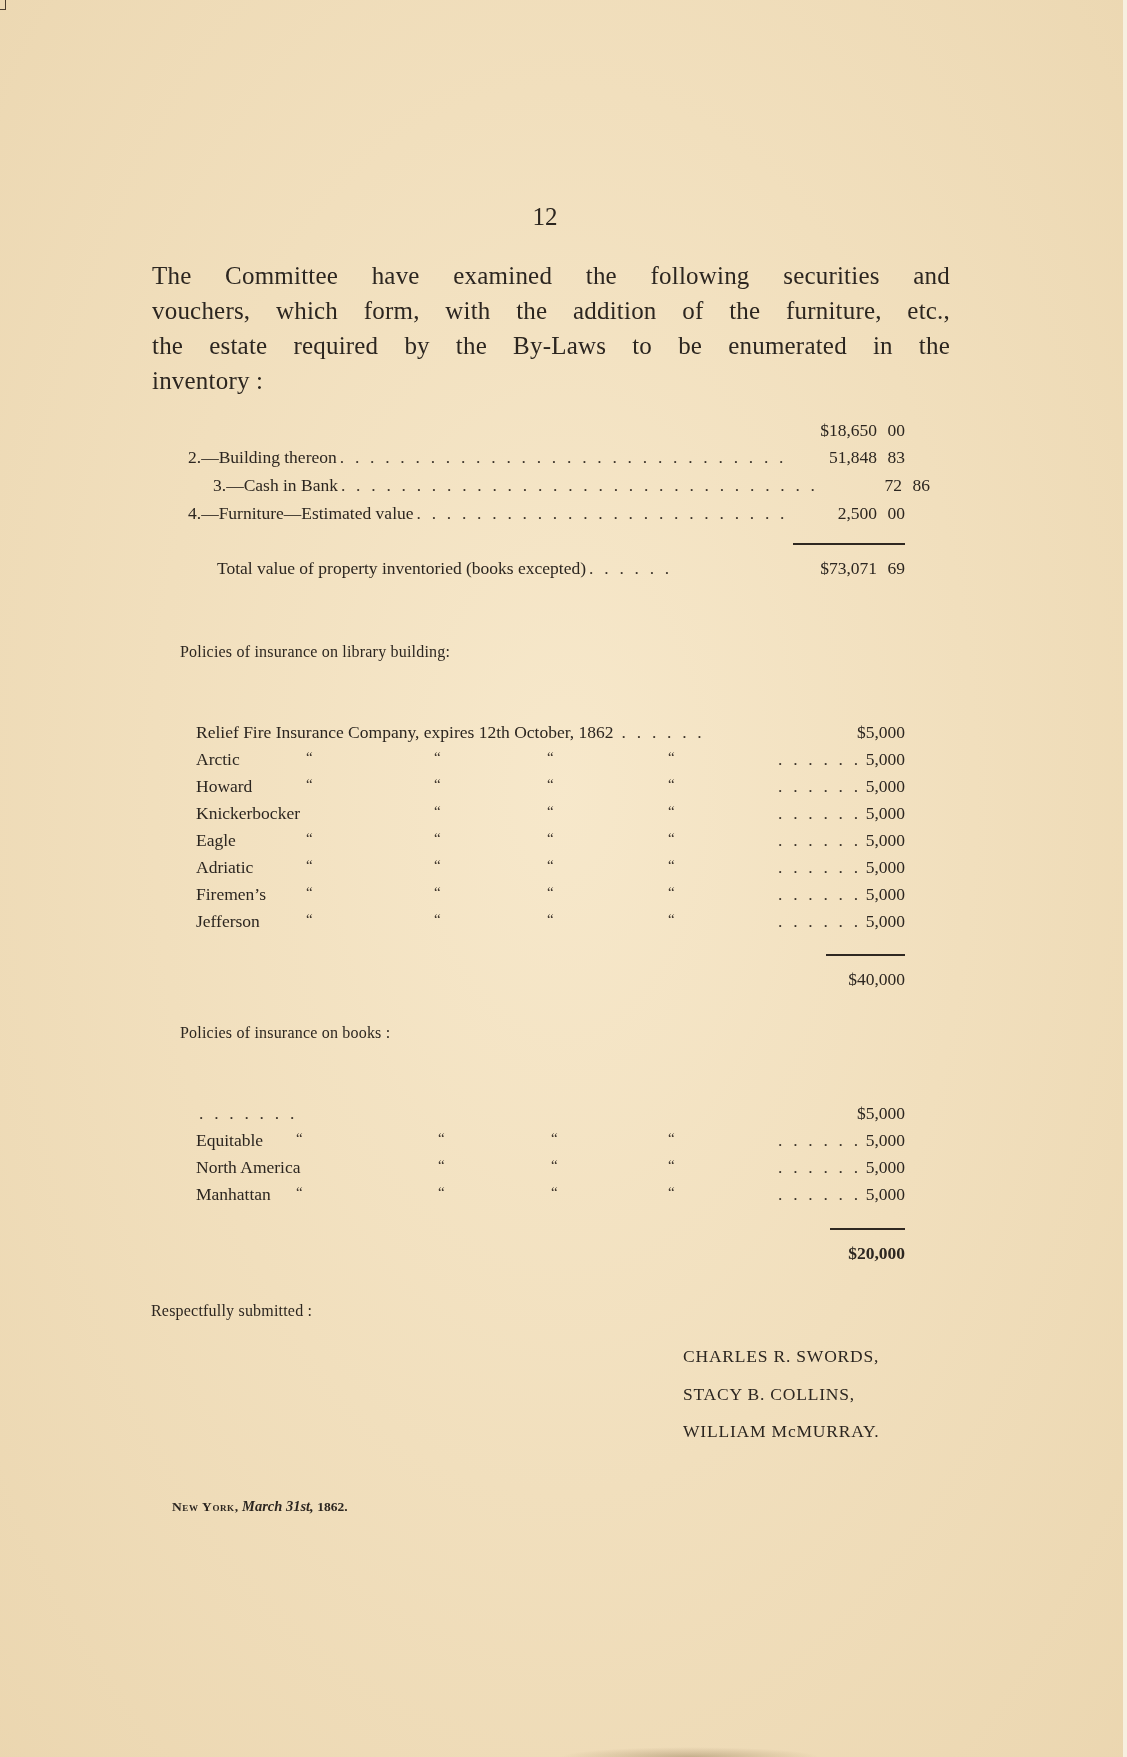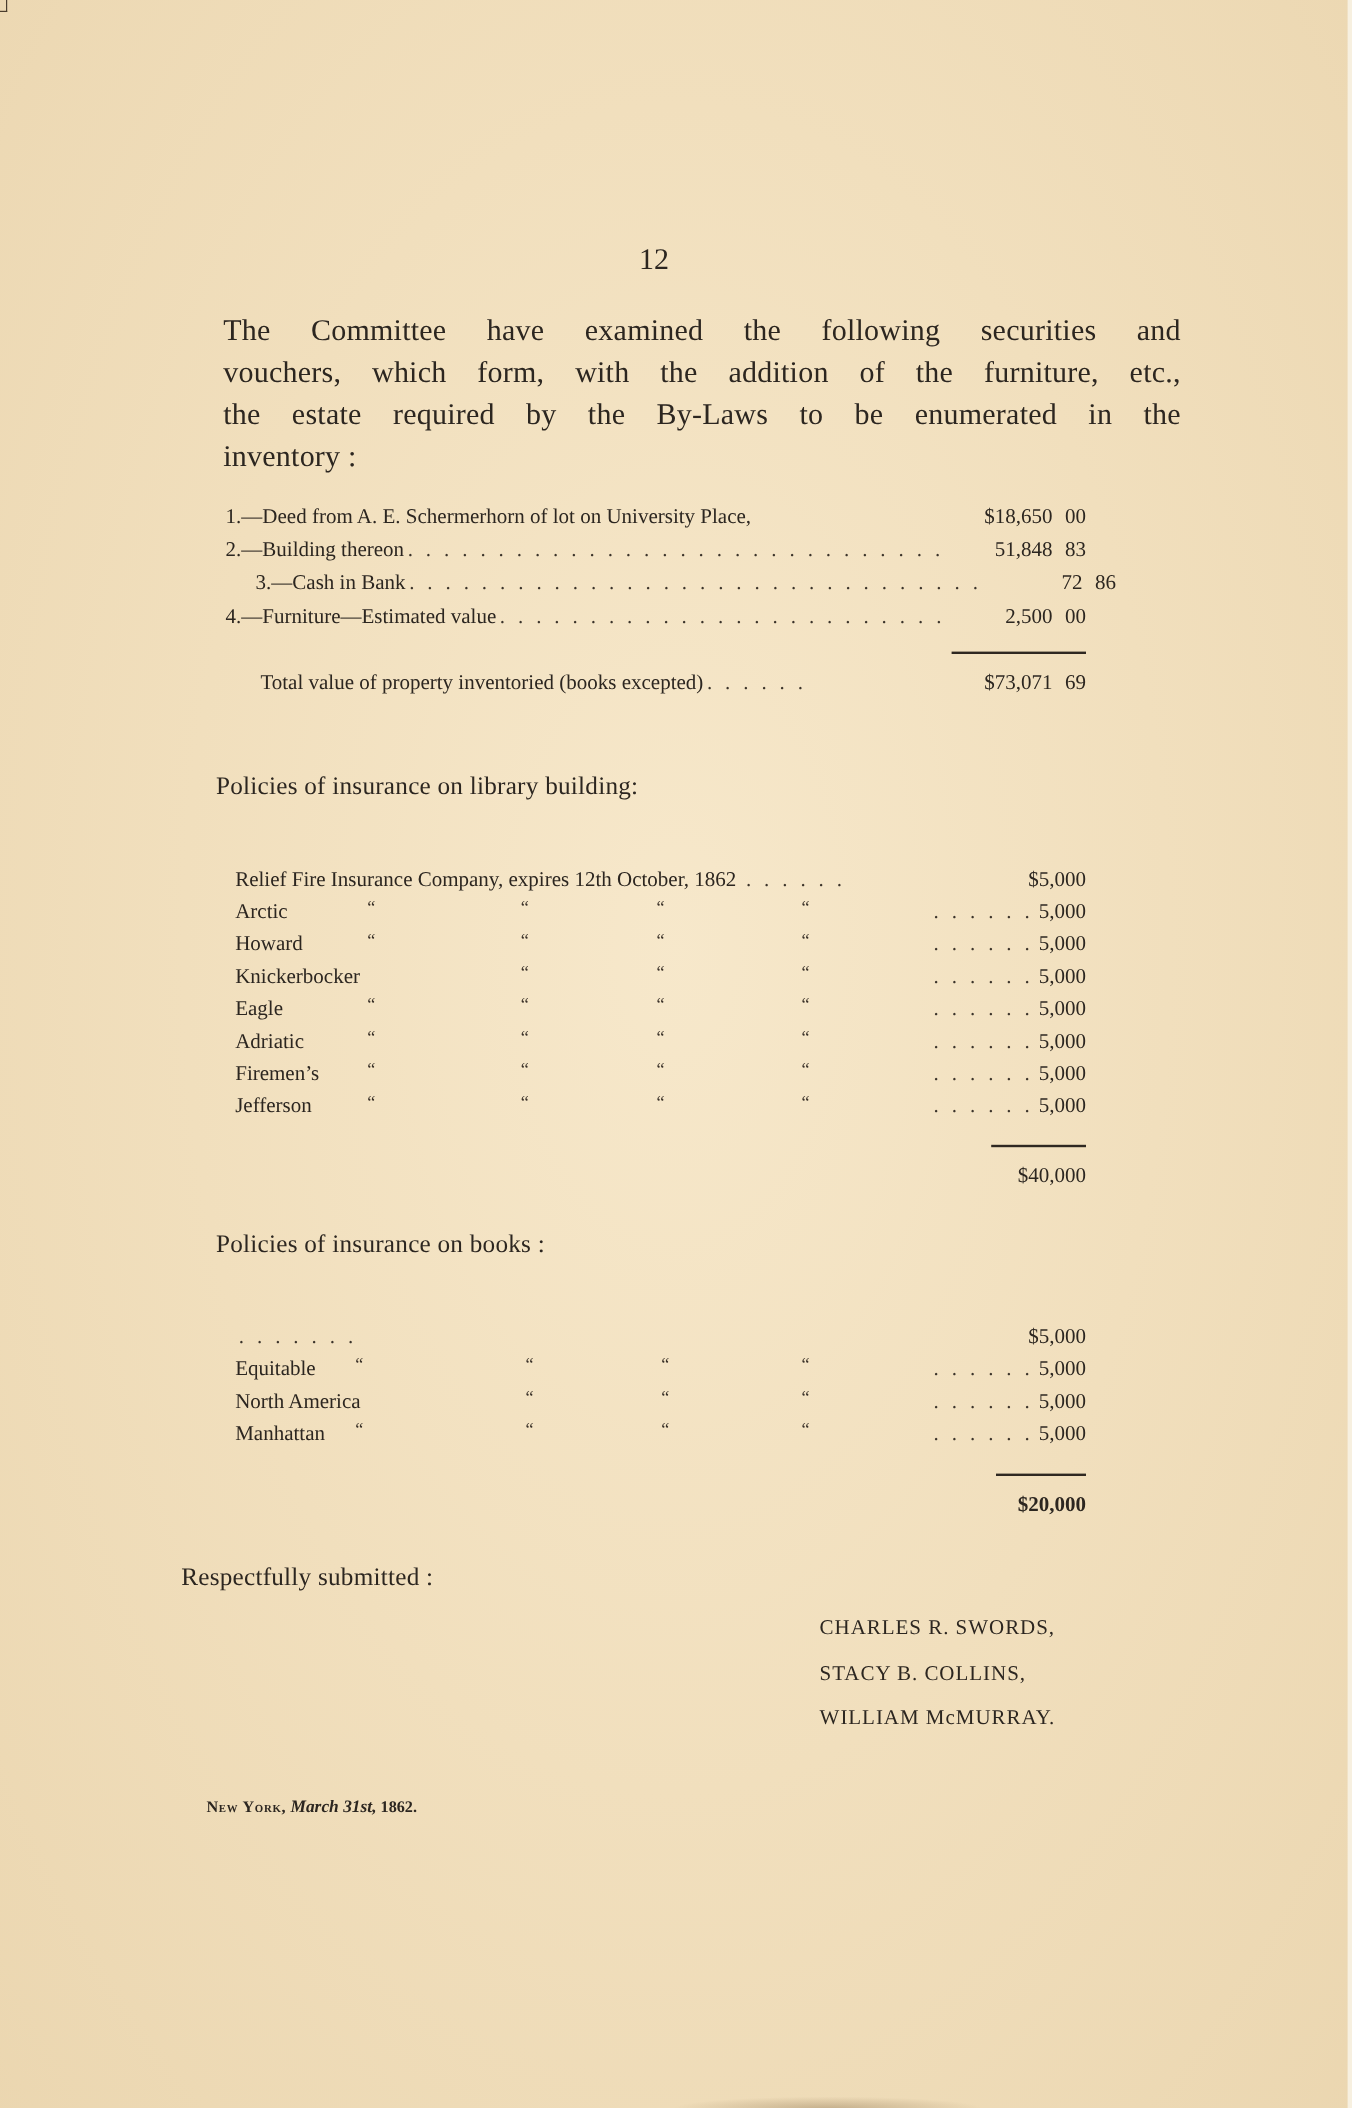--- a/index.html
+++ b/index.html
@@ -21,34 +21,34 @@
   }
   .bottom-shadow {
     position: absolute; left: 560px; bottom: 0; width: 260px; height: 10px;
     background: radial-gradient(ellipse at 50% 100%, rgba(120,95,60,0.35), rgba(120,95,60,0) 70%);
   }
   .tick-mark {
     position: absolute; left: 0; top: 0; width: 5px; height: 9px; border-right: 1px solid #4a3d2e; border-bottom: 1px solid #4a3d2e;
   }
   .abs { position: absolute; white-space: nowrap; }
   .page-number { left: 0; width: 1090px; top: 203px; text-align: center; font-size: 25px; }
-  .intro { left: 152px; width: 798px; top: 258px; font-size: 25px; line-height: 35px; text-align: justify; letter-spacing: 0.2px; margin-left: 34px; }
+  .intro { left: 152px; width: 798px; top: 258px; font-size: 25px; line-height: 35px; text-align: justify; letter-spacing: 0.2px; }
   .intro span { display: block; text-align-last: justify; }
   .intro span.last { text-align-last: left; }
 
   .inv { left: 188px; width: 717px; font-size: 17.5px; }
   .row { position: absolute; left: 0; width: 100%; height: 22px; display: flex; align-items: baseline; white-space: nowrap; }
   .row .label { flex: 0 0 auto; }
   .row .dots { flex: 1 1 auto; overflow: hidden; letter-spacing: 3.2px; padding-left: 3px; color: #3b332a; }
   .row .amt { flex: 0 0 auto; text-align: right; }
   .inv .amt { width: 112px; }
   .inv .cents { display: inline-block; width: 28px; text-align: right; }
   .rule { position: absolute; height: 2px; background: #2f2821; }
 
-  .heading { font-size: 21px; letter-spacing: 0.2px; text-align: right; }
+  .heading { font-size: 16px; letter-spacing: 0.2px; text-align: right; }
   .pol { font-size: 17.5px; }
   .pol .row { height: 24px; }
   .pol .name { position: absolute; left: 0; }
   .pol .ditto { position: absolute; font-size: 15px; color: #3a3128; }
   .pol .dl { position: absolute; letter-spacing: 3.2px; color: #3b332a; }
   .pol .val { position: absolute; right: 0; text-align: right; }
 
   .signers { left: 683px; font-size: 17.5px; letter-spacing: 0.8px; line-height: 37.5px; }
   .place { left: 172px; top: 1462px; font-size: 13.5px; font-weight: bold; margin-top: 36px; }
   .place .sc { font-variant: small-caps; letter-spacing: 0.6px; }
@@ -66,21 +66,20 @@
 
   <div class="abs intro">
     <span>The Committee have examined the following securities and</span>
     <span>vouchers, which form, with the addition of the furniture, etc.,</span>
     <span>the estate required by the By-Laws to be enumerated in the</span>
     <span class="last">inventory :</span>
   </div>
 
   <div class="abs inv" style="top:0;height:0;">
     <div class="row" style="top:420px;">
-      <span class="label">1.—Deed from A. E. Schermerhorn of lot on University Place,</span>
       <span class="dots"></span>
       <span class="amt"><span>$18,650</span><span class="cents">00</span></span>
     </div>
     <div class="row" style="top:447px;">
       <span class="label">2.—Building thereon</span>
       <span class="dots">. . . . . . . . . . . . . . . . . . . . . . . . . . . . . . . . . . . . . . . . . . . . . . . .</span>
       <span class="amt"><span>51,848</span><span class="cents">83</span></span>
     </div>
     <div class="row" style="top:475px;margin-left:25px;">
       <span class="label">3.—Cash in Bank</span>

